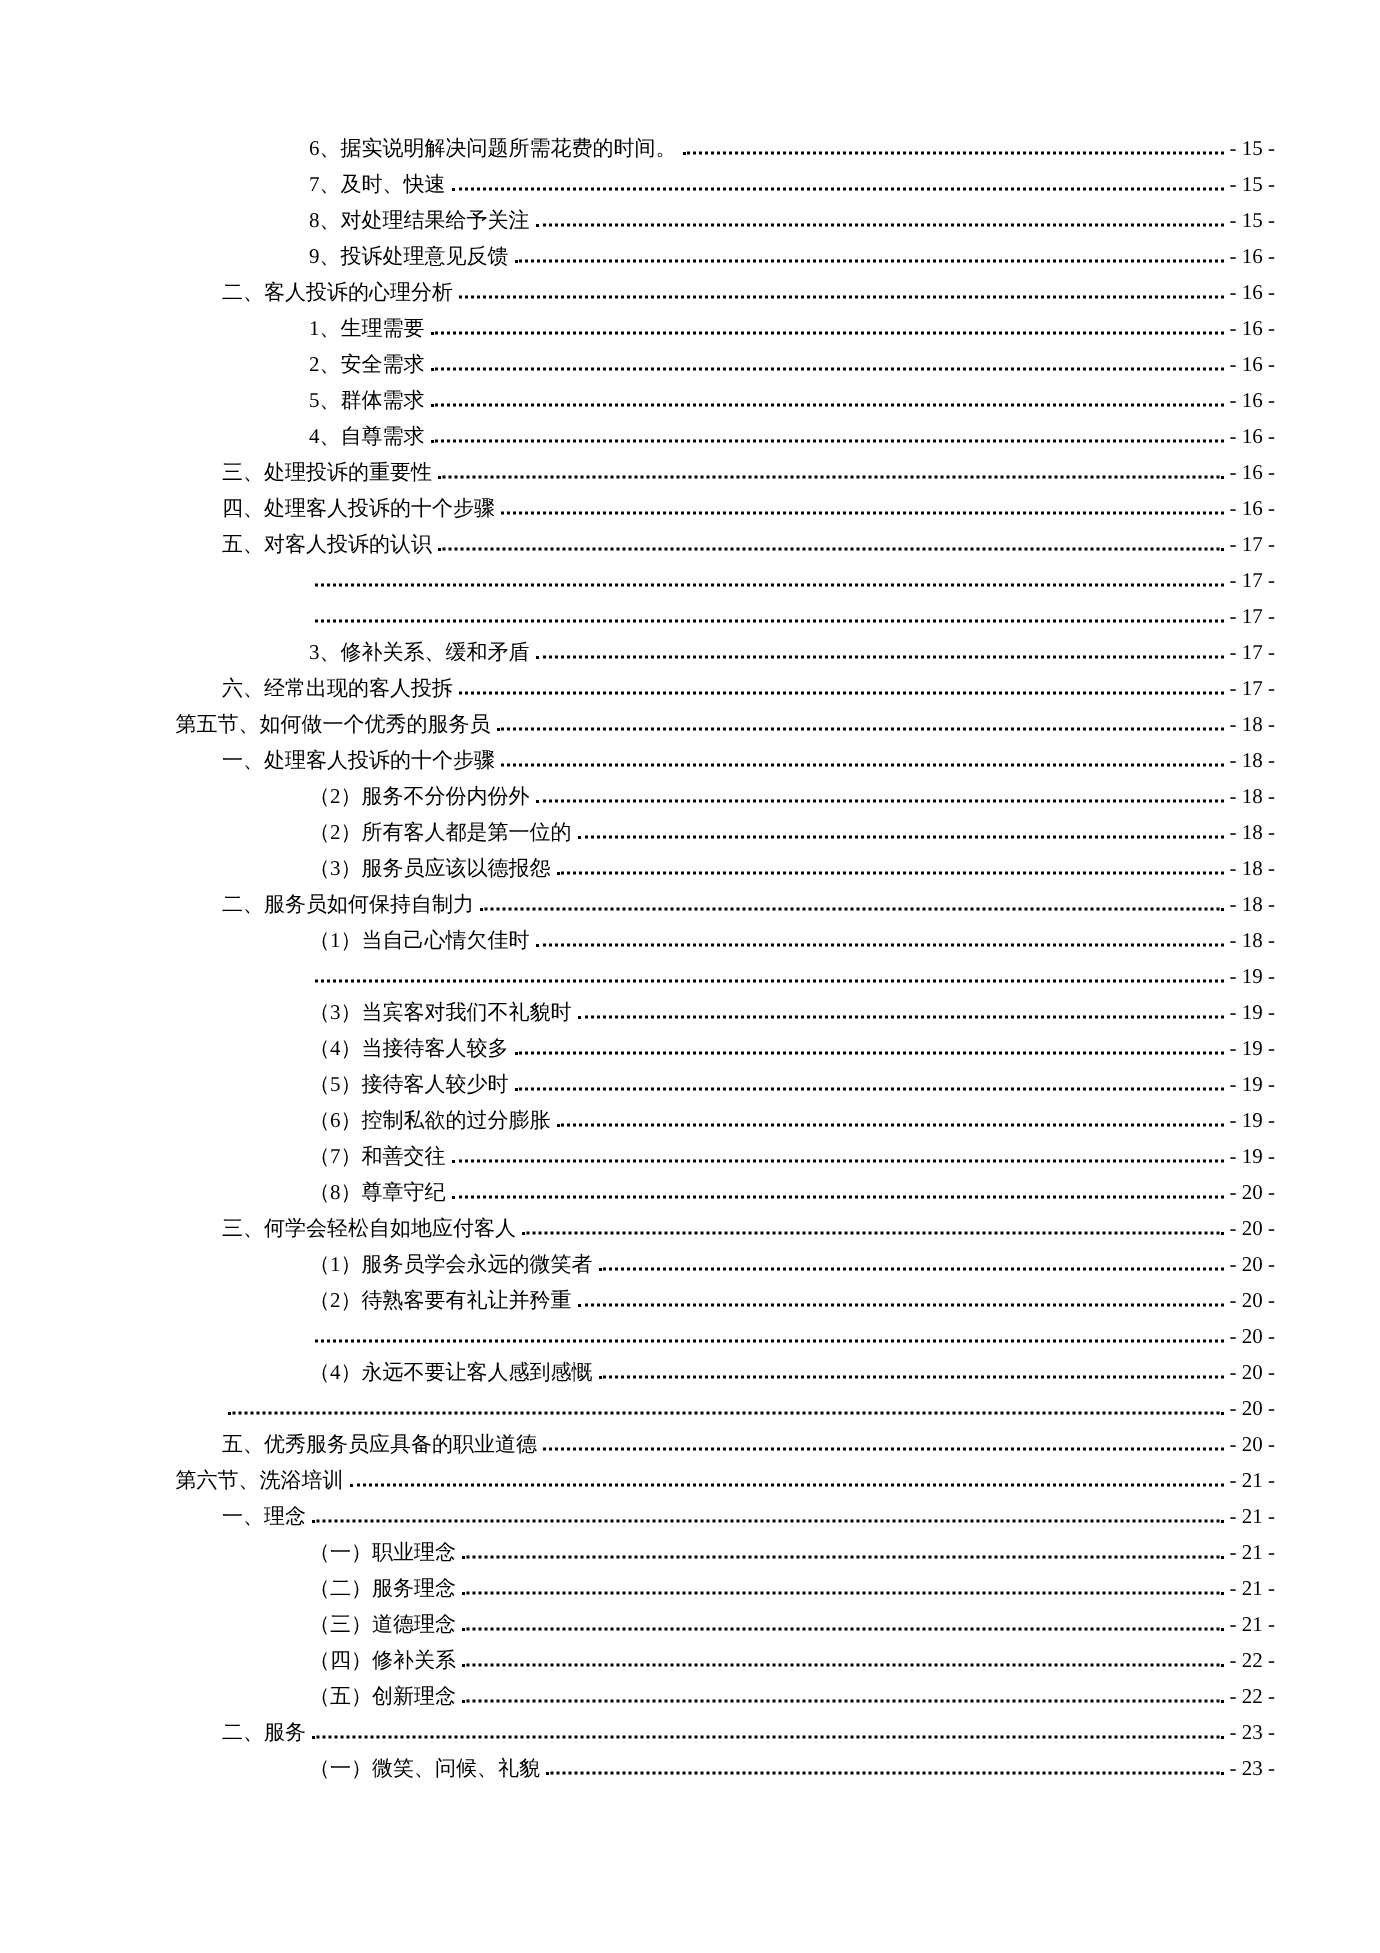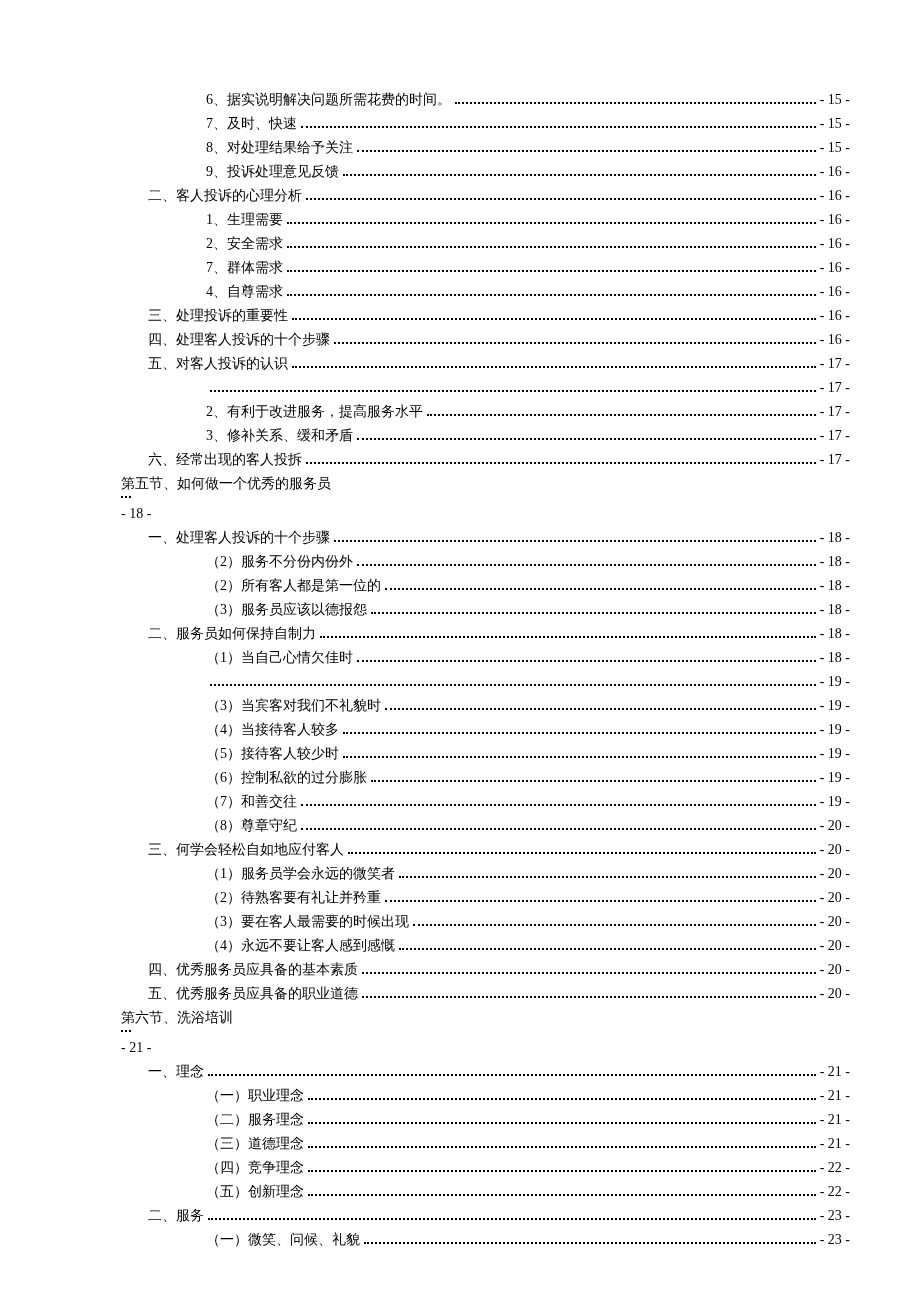--- a/index.html
+++ b/index.html
@@ -13,21 +13,21 @@
   }
   .page {
     padding: 88px 70px 60px 32px;
   }
   .toc-line {
     display: flex;
     align-items: baseline;
     line-height: 24px;
     white-space: nowrap;
   }
-  .indent-1 { padding-left: 85px; flex-direction: column; }
+  .indent-1 { padding-left: 85px; }
   .indent-2 { padding-left: 116px; }
   .indent-3 { padding-left: 174px; }
   .toc-title { flex: 0 0 auto; }
   .dots {
     flex: 1 1 auto;
     border-bottom: 2px dotted #000;
     margin: 0 4px 4px 4px;
     min-width: 10px;
   }
   .page-num { flex: 0 0 auto; text-align: right; }
@@ -66,21 +66,21 @@
         <span class="toc-title">1、生理需要</span>
         <span class="dots"></span>
         <span class="page-num">- 16 -</span>
       </div>
       <div class="toc-line indent-3">
         <span class="toc-title">2、安全需求</span>
         <span class="dots"></span>
         <span class="page-num">- 16 -</span>
       </div>
       <div class="toc-line indent-3">
-        <span class="toc-title">7、群体需求</span>
+        <span class="toc-title">5、群体需求</span>
         <span class="dots"></span>
         <span class="page-num">- 16 -</span>
       </div>
       <div class="toc-line indent-3">
         <span class="toc-title">4、自尊需求</span>
         <span class="dots"></span>
         <span class="page-num">- 16 -</span>
       </div>
       <div class="toc-line indent-2">
         <span class="toc-title">三、处理投诉的重要性</span>
@@ -95,21 +95,20 @@
       <div class="toc-line indent-2">
         <span class="toc-title">五、对客人投诉的认识</span>
         <span class="dots"></span>
         <span class="page-num">- 17 -</span>
       </div>
       <div class="toc-line indent-3">
         <span class="dots"></span>
         <span class="page-num">- 17 -</span>
       </div>
       <div class="toc-line indent-3">
-        <span class="toc-title">2、有利于改进服务，提高服务水平</span>
         <span class="dots"></span>
         <span class="page-num">- 17 -</span>
       </div>
       <div class="toc-line indent-3">
         <span class="toc-title">3、修补关系、缓和矛盾</span>
         <span class="dots"></span>
         <span class="page-num">- 17 -</span>
       </div>
       <div class="toc-line indent-2">
         <span class="toc-title">六、经常出现的客人投拆</span>
@@ -194,31 +193,29 @@
         <span class="toc-title">（1）服务员学会永远的微笑者</span>
         <span class="dots"></span>
         <span class="page-num">- 20 -</span>
       </div>
       <div class="toc-line indent-3">
         <span class="toc-title">（2）待熟客要有礼让并矜重</span>
         <span class="dots"></span>
         <span class="page-num">- 20 -</span>
       </div>
       <div class="toc-line indent-3">
-        <span class="toc-title">（3）要在客人最需要的时候出现</span>
         <span class="dots"></span>
         <span class="page-num">- 20 -</span>
       </div>
       <div class="toc-line indent-3">
         <span class="toc-title">（4）永远不要让客人感到感慨</span>
         <span class="dots"></span>
         <span class="page-num">- 20 -</span>
       </div>
       <div class="toc-line indent-2">
-        <span class="toc-title">四、优秀服务员应具备的基本素质</span>
         <span class="dots"></span>
         <span class="page-num">- 20 -</span>
       </div>
       <div class="toc-line indent-2">
         <span class="toc-title">五、优秀服务员应具备的职业道德</span>
         <span class="dots"></span>
         <span class="page-num">- 20 -</span>
       </div>
       <div class="toc-line indent-1">
         <span class="toc-title">第六节、洗浴培训</span>
@@ -239,21 +236,21 @@
         <span class="toc-title">（二）服务理念</span>
         <span class="dots"></span>
         <span class="page-num">- 21 -</span>
       </div>
       <div class="toc-line indent-3">
         <span class="toc-title">（三）道德理念</span>
         <span class="dots"></span>
         <span class="page-num">- 21 -</span>
       </div>
       <div class="toc-line indent-3">
-        <span class="toc-title">（四）竞争理念</span>
+        <span class="toc-title">（四）修补关系</span>
         <span class="dots"></span>
         <span class="page-num">- 22 -</span>
       </div>
       <div class="toc-line indent-3">
         <span class="toc-title">（五）创新理念</span>
         <span class="dots"></span>
         <span class="page-num">- 22 -</span>
       </div>
       <div class="toc-line indent-2">
         <span class="toc-title">二、服务</span>

